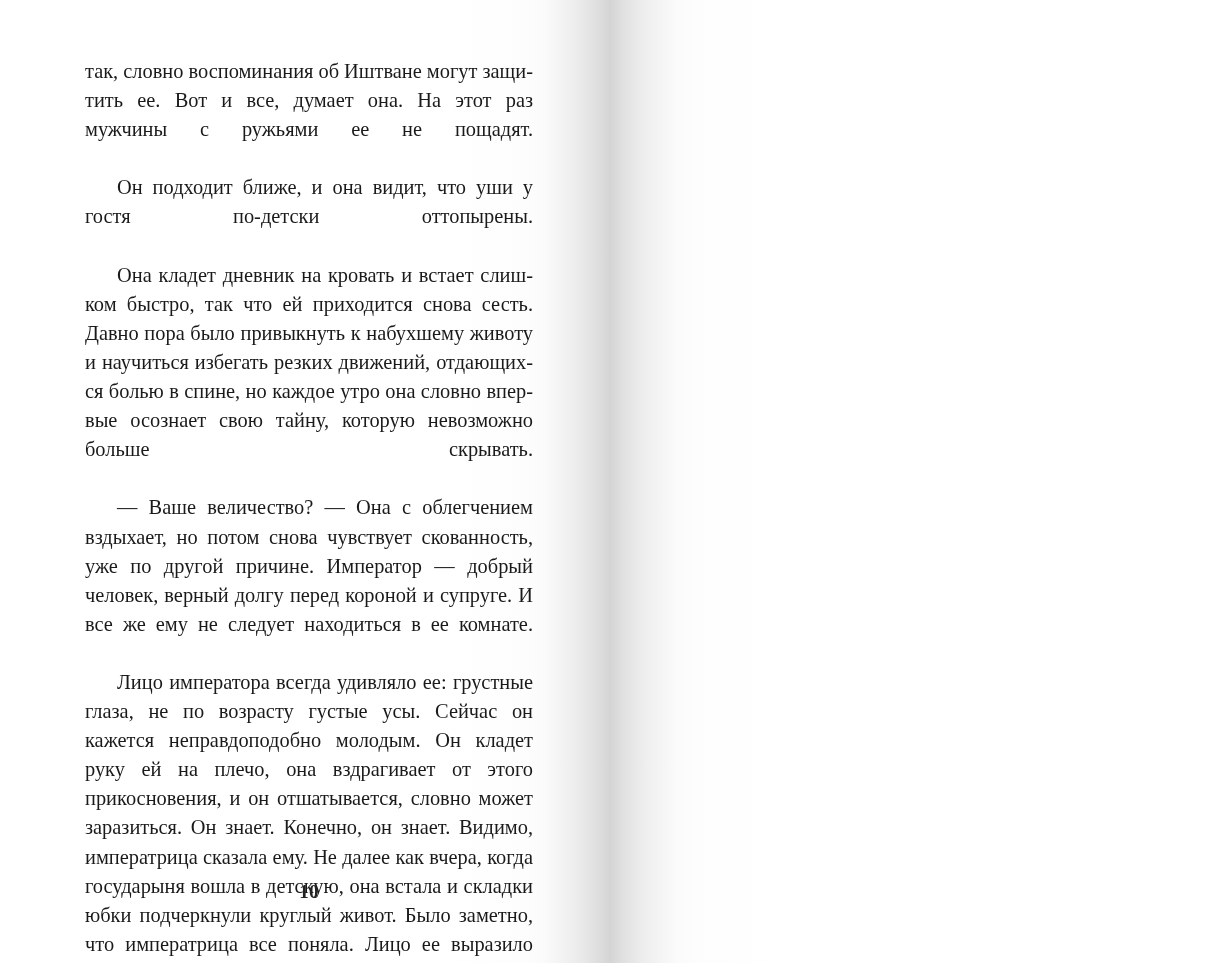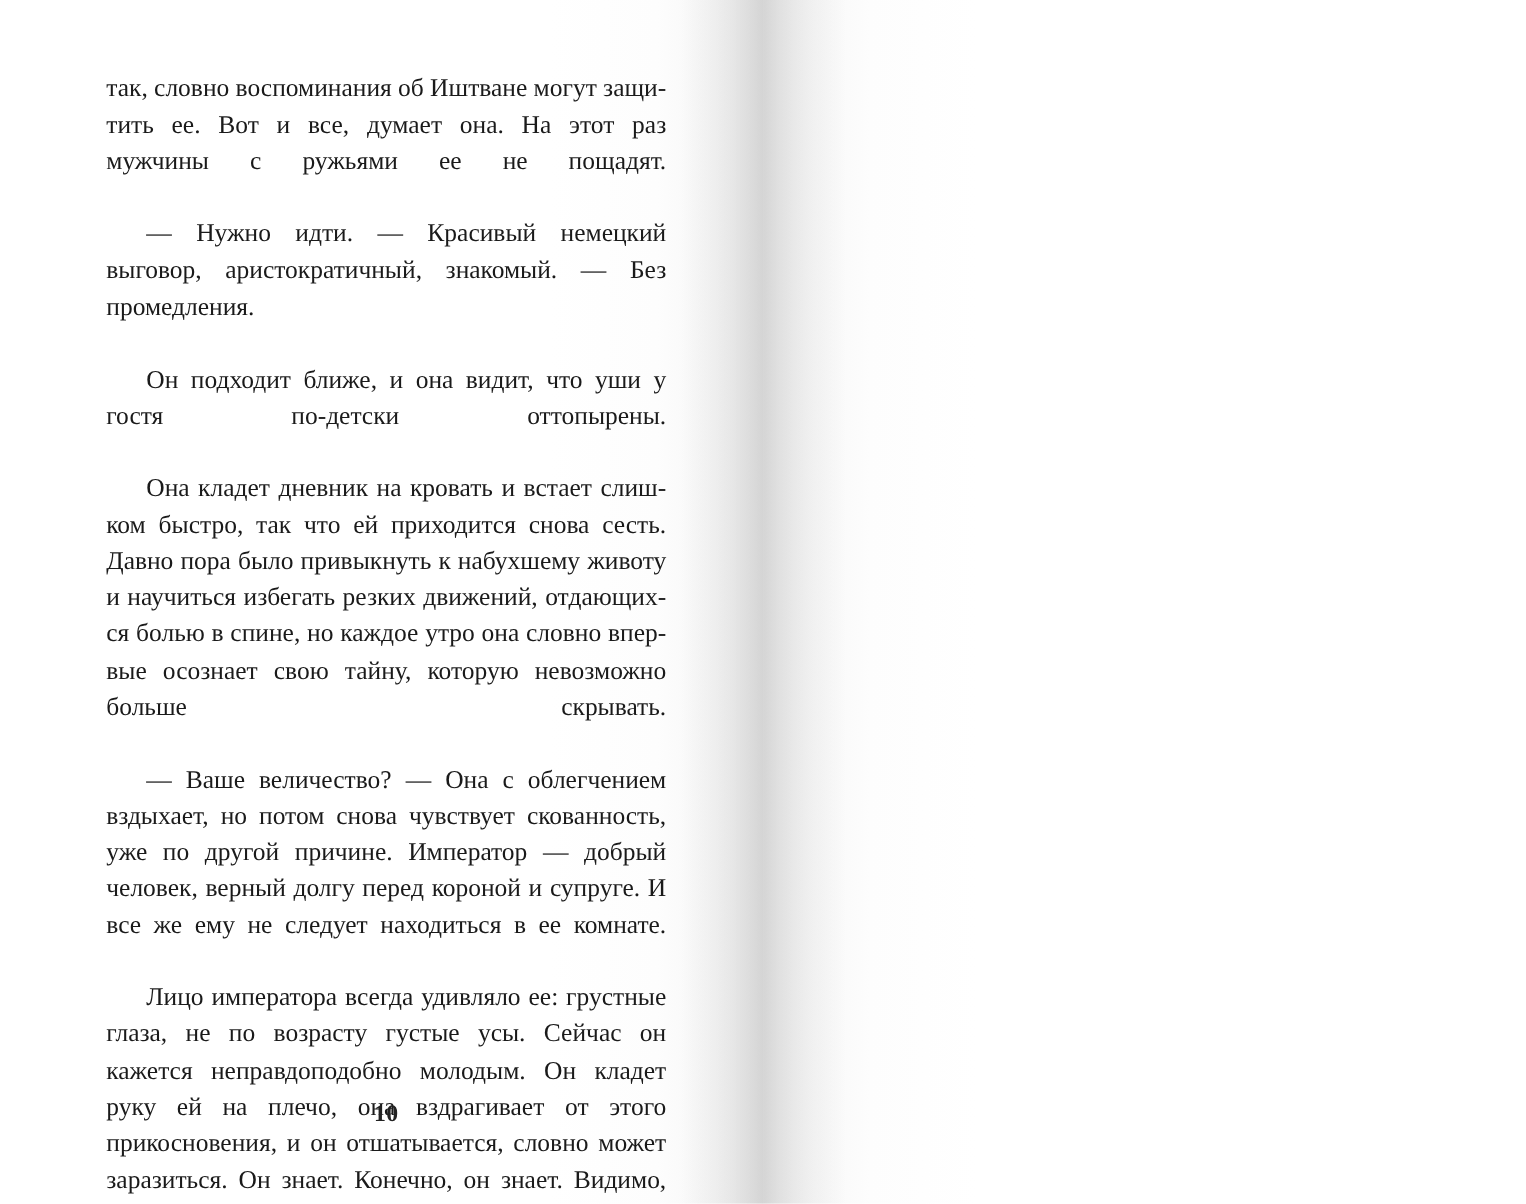--- a/index.html
+++ b/index.html
@@ -119,21 +119,20 @@
   .page-left  .folio { left: 85px; font-weight: bold; }
 </style>
 </head>
 <body>
 
 <div class="spread">
 
   <div class="page page-left">
     <div class="textblock">
       <p class="cont">так, словно воспоминания об Иштване могут защи­тить ее. Вот и все, думает она. На этот раз мужчины с ружьями ее не пощадят.</p>
-      <p>— Нужно идти. — Красивый немецкий выговор, аристократичный, знакомый. — Без промедления.</p>
       <p>Он подходит ближе, и она видит, что уши у гостя по-детски оттопырены.</p>
       <p>Она кладет дневник на кровать и встает слиш­ком быстро, так что ей приходится снова сесть. Дав­но пора было привыкнуть к набухшему животу и научиться избегать резких движений, отдающих­ся болью в спине, но каждое утро она словно впер­вые осознает свою тайну, которую невозможно больше скрывать.</p>
       <p>— Ваше величество? — Она с облегчением взды­хает, но потом снова чувствует скованность, уже по другой причине. Император — добрый человек, верный долгу перед короной и супруге. И все же ему не следует находиться в ее комнате.</p>
       <p class="nostretch">Лицо императора всегда удивляло ее: грустные глаза, не по возрасту густые усы. Сейчас он кажется неправдоподобно молодым. Он кладет руку ей на плечо, она вздрагивает от этого прикосновения, и он отшатывается, словно может заразиться. Он знает. Конечно, он знает. Видимо, императрица сказала ему. Не далее как вчера, когда государыня вошла в детскую, она встала и складки юбки под­черкнули круглый живот. Было заметно, что импе­ратрица все поняла. Лицо ее выразило ужас: неза­</p>
     </div>
     <div class="folio">10</div>
   </div>
 
   <div class="page page-right">
     

